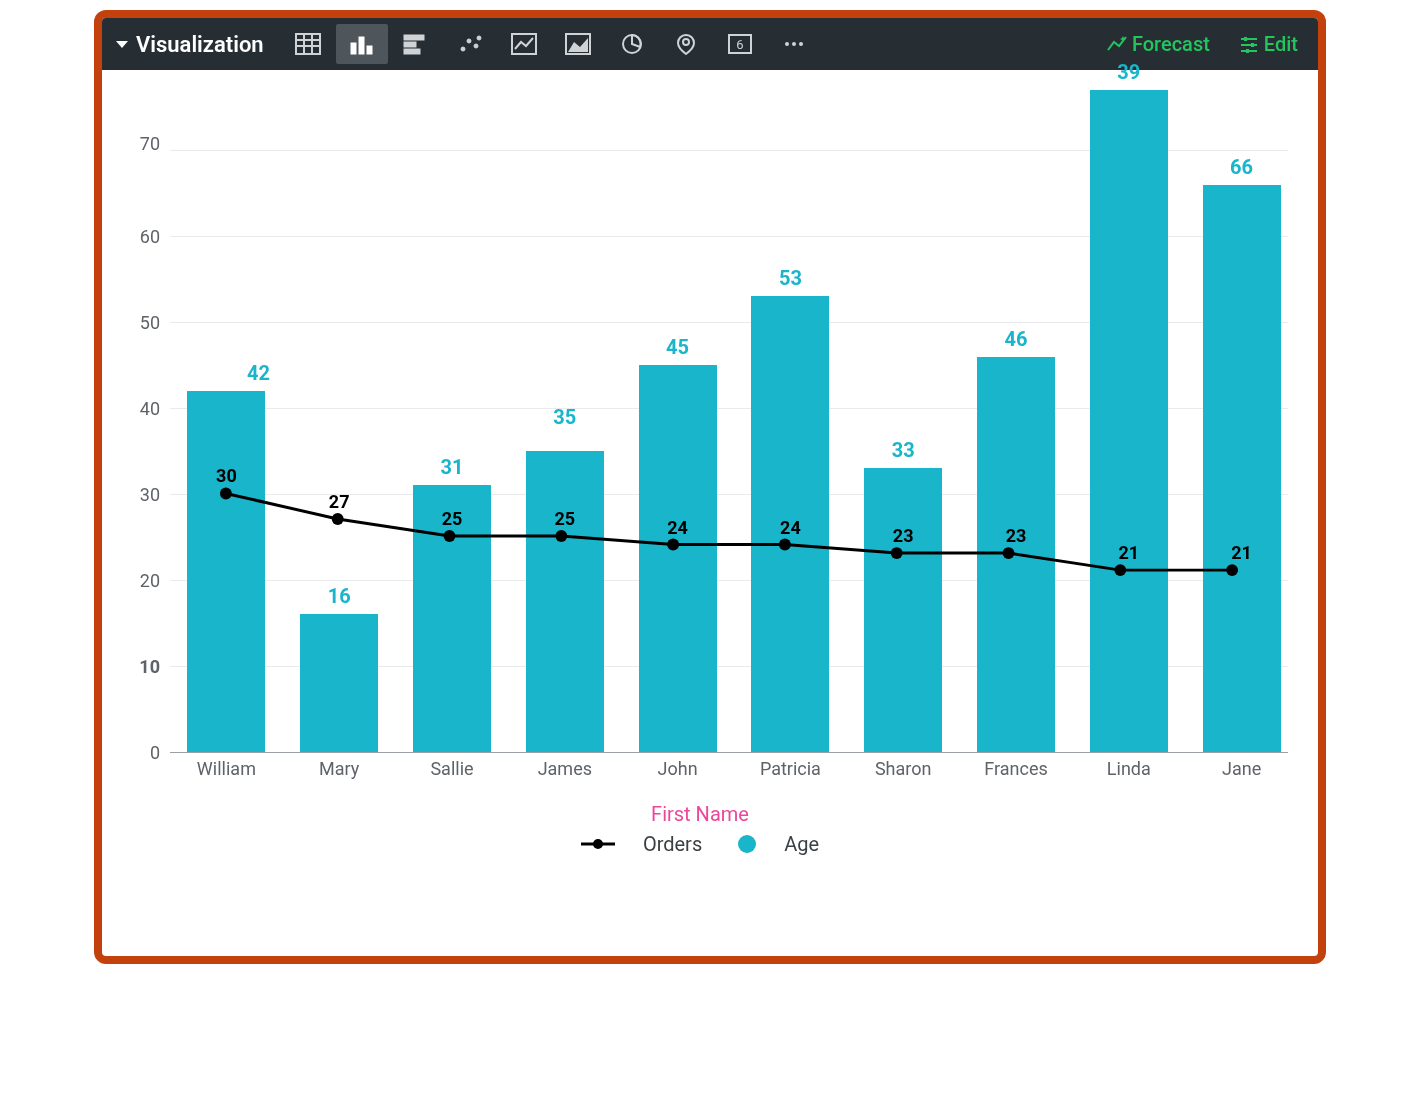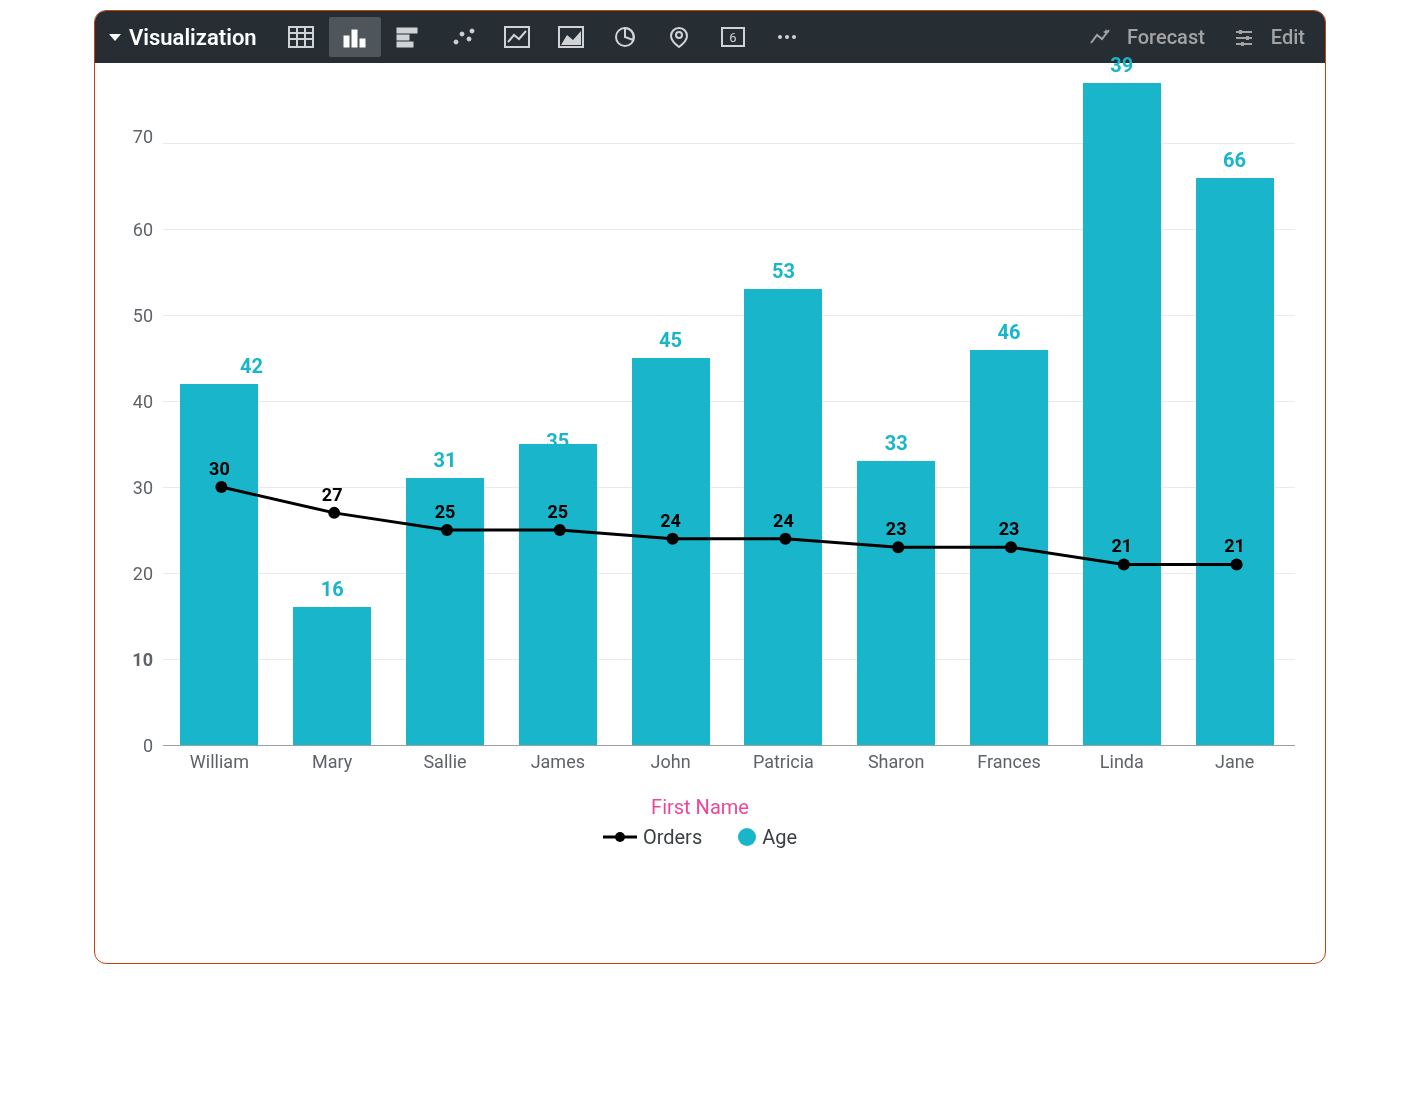--- a/index.html
+++ b/index.html
@@ -1,21 +1,21 @@
 <!DOCTYPE html>
 <html><head>
 <meta charset="utf-8">
 <style>
   * { box-sizing: border-box; }
   html, body { margin: 0; padding: 0; font-family: -apple-system, BlinkMacSystemFont, "Segoe UI", Roboto, Helvetica, Arial, sans-serif; }
   .app {
     width: 1232px;
     height: 954px;
     margin: 10px auto;
-    border: 1px solid #c2410c;
+    border: 8px solid #c2410c;
     border-radius: 12px;
     overflow: hidden;
     background: #fff;
     display: flex;
     flex-direction: column;
   }
   
   .toolbar {
     background: #262d33;
     height: 52px;
@@ -45,23 +45,23 @@
     width: 52px; height: 40px;
     display: flex; align-items: center; justify-content: center;
     border-radius: 2px;
     cursor: pointer;
     color: #cfd3d6;
   }
   .viz-btn.active { background: #4e555b; color: #fff; }
   .viz-btn svg { stroke: currentColor; fill: none; }
   .spacer { flex: 1 1 auto; }
   .tool-action {
-    display: flex; align-items: center; gap: 16px;
+    display: flex; align-items: center; gap: 4px;
     font-size: 20px; font-weight: 500;
-    color: #a3a3a3;
+    color: #22c55e;
     padding: 6px 10px;
     cursor: pointer;
   }
   
   .chart-wrap {
     flex: 1 1 auto;
     position: relative;
     padding: 20px 30px 10px 10px;
   }
   .plot {
@@ -135,21 +135,21 @@
     font-size: 18px; font-weight: 700; color: #000;
     transform: translate(-50%, -100%);
   }
   
   .legend {
     display: flex; align-items: center; justify-content: center;
     gap: 36px;
     padding: 6px 0 16px 0;
     font-size: 20px; color: #3c4043;
   }
-  .legend .item { display: flex; align-items: center; gap: 6px; }
+  .legend .item { display: flex; align-items: center; gap: 28px; }
   .swatch-circle { width: 18px; height: 18px; border-radius: 50%; background: #19b5cb; }
 </style>
 </head>
 <body>
 
 <div class="app">
 
   <div class="toolbar">
     <div class="title-wrap">
       <span class="caret-down"></span>
@@ -279,21 +279,21 @@
           <div class="bar-slot" style="left: 169.2px; width: 0px; height: 662px;">
             <div class="bar" style="height: 137.558px;"></div>
             <div class="bar-label" style="bottom: 143.558px;">16</div>
           </div>
           <div class="bar-slot" style="left: 282px; width: 0px; height: 662px;">
             <div class="bar" style="height: 266.519px;"></div>
             <div class="bar-label" style="bottom: 272.519px;">31</div>
           </div>
           <div class="bar-slot" style="left: 394.8px; width: 0px; height: 662px;">
             <div class="bar" style="height: 300.909px;"></div>
-            <div class="bar-label" style="bottom: 292px;">35</div>
+            <div class="bar-label" style="bottom: 323px;">35</div>
           </div>
           <div class="bar-slot" style="left: 507.6px; width: 0px; height: 662px;">
             <div class="bar" style="height: 386.883px;"></div>
             <div class="bar-label" style="bottom: 392.883px;">45</div>
           </div>
           <div class="bar-slot" style="left: 620.4px; width: 0px; height: 662px;">
             <div class="bar" style="height: 455.662px;"></div>
             <div class="bar-label" style="bottom: 461.662px;">53</div>
           </div>
           <div class="bar-slot" style="left: 733.2px; width: 0px; height: 662px;">

